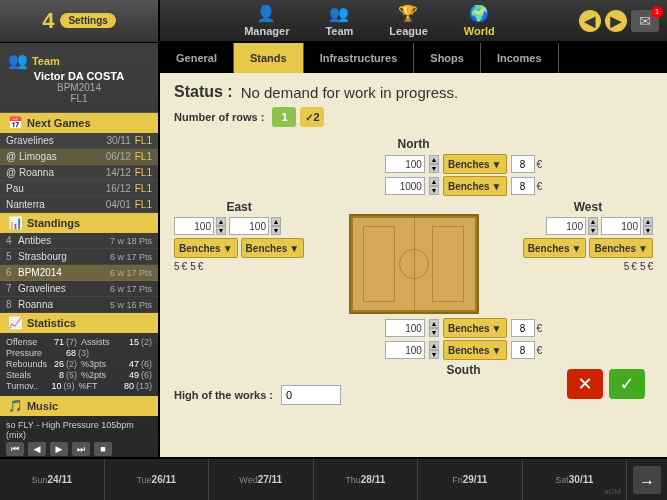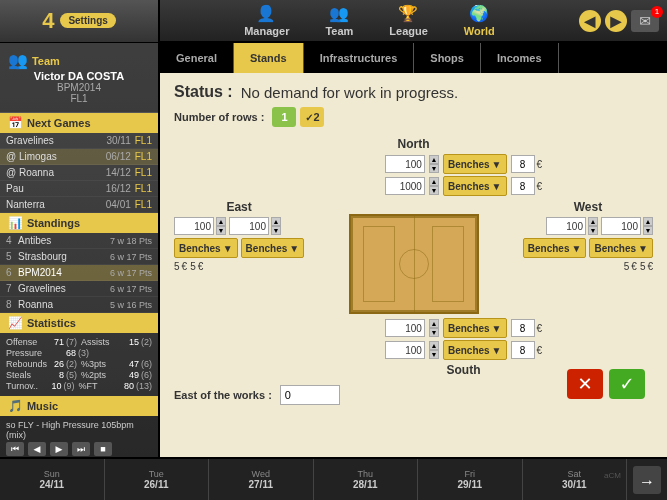--- a/index.html
+++ b/index.html
@@ -215,38 +215,38 @@
       cursor: pointer; font-size: 18px; color: white;
     }
 
     
     .bottom-bar {
       height: 43px; background: #222;
       display: flex; align-items: stretch;
       border-top: 2px solid #000;
     }
     .day-cell {
-      flex: 1; display: flex; flex-direction: column;
+      flex: 1; display: flex; flex-direction: row;
       align-items: center; justify-content: center;
       border-right: 1px solid #444; cursor: pointer;
     }
     .day-label { color: #888; font-size: 9px; }
     .day-date { color: #ccc; font-size: 10px; font-weight: bold; }
     .bottom-arrow {
       width: 40px; display: flex; align-items: center; justify-content: center;
       cursor: pointer;
     }
     .arrow-right {
       width: 28px; height: 28px; background: #444; border-radius: 3px;
       display: flex; align-items: center; justify-content: center;
       color: #fff; font-size: 16px;
     }
     .bottom-brand {
       color: #555; font-size: 8px; position: absolute;
-      bottom: 20px; right: 46px;
+      bottom: 4px; right: 46px;
     }
   </style>
 </head>
 <body>
 
 <div class="top-nav">
   <div class="top-nav-left">
     <span class="logo-num">4</span>
     <div class="settings-btn">Settings</div>
   </div>
@@ -608,21 +608,21 @@
           </div>
           <div class="price-group">
             <input class="price-input" type="text" value="8" style="">
             <span>€</span>
           </div>
         </div>
 
         <div style="text-align:center;font-weight:bold;font-size:12px;color:#333;margin-top:3px;margin-left:100px;">South</div>
 
         <div class="cost-row">
-          <span class="cost-label">East of the works :</span>
+          <span class="cost-label">High of the works :</span>
           <input class="cost-input" type="text" value="0" style="">
         </div>
 
         <div class="action-btns">
           <div class="btn-cancel">✕</div>
           <div class="btn-confirm">✓</div>
         </div>
 
       </div>
 

